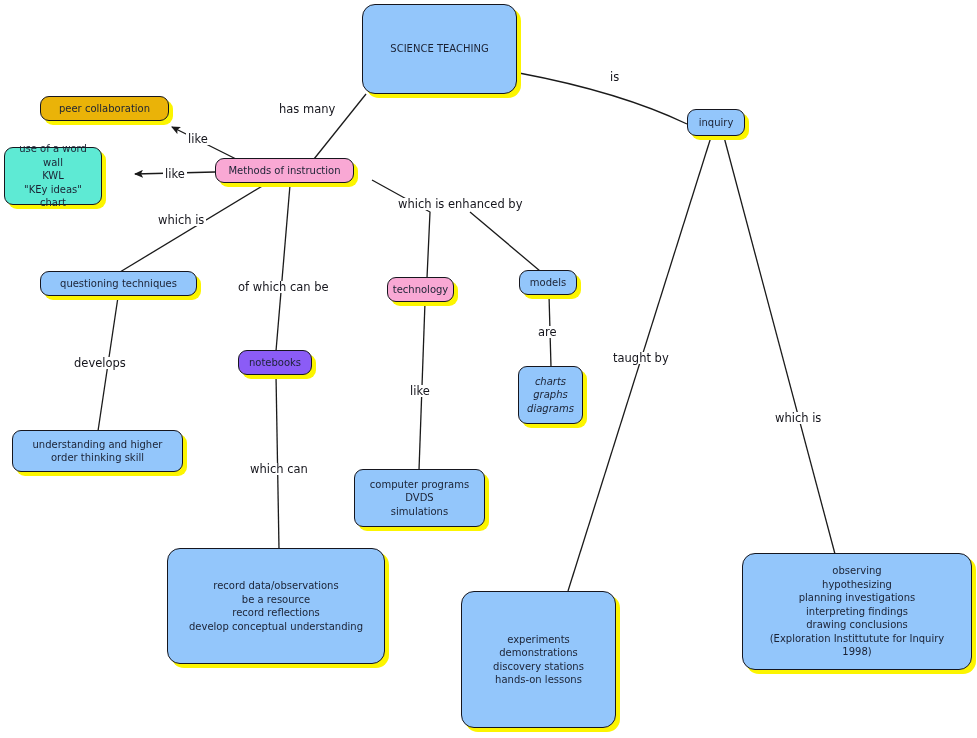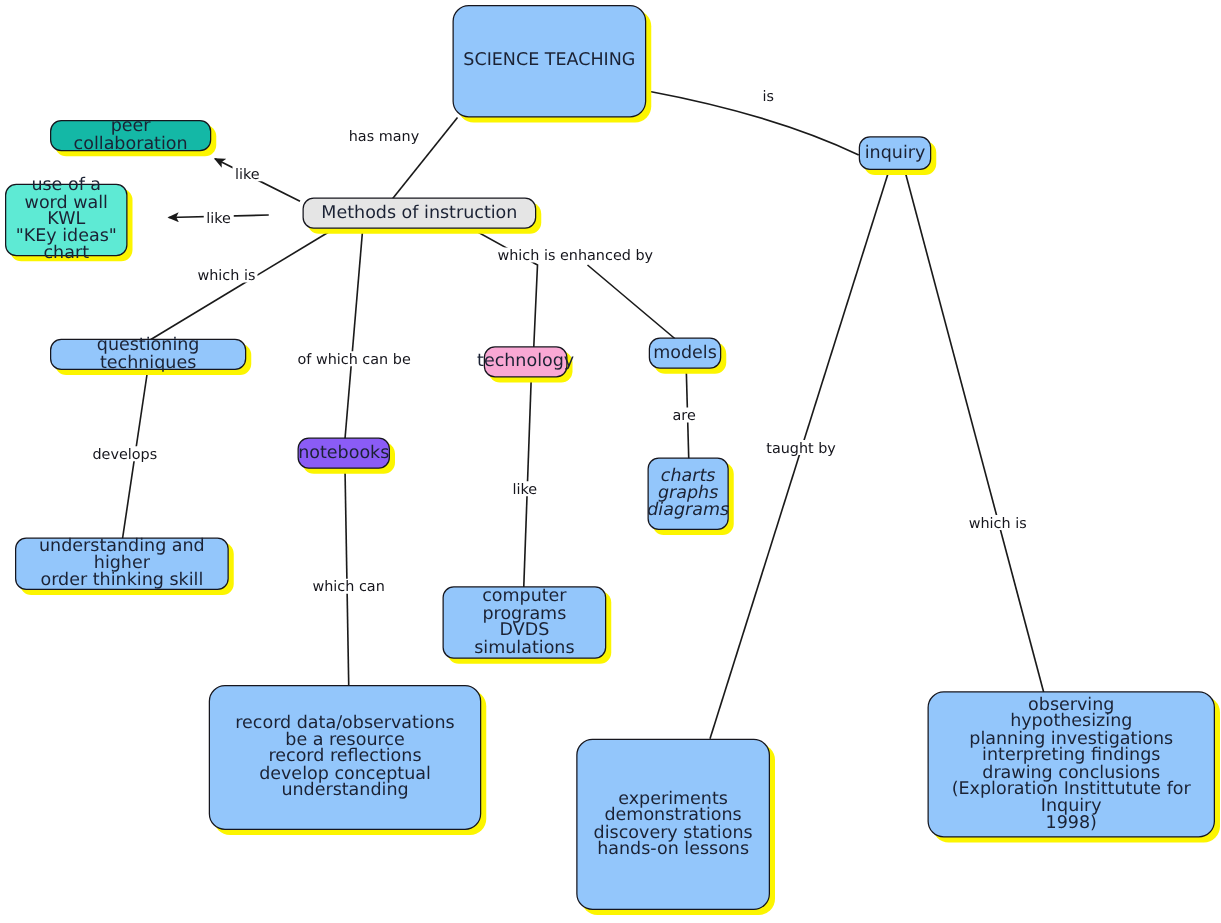--- a/index.html
+++ b/index.html
@@ -32,21 +32,21 @@
     background: #93c6fb;
     border: 1.4px solid #16161e;
     border-radius: 9px;
     box-shadow: 4px 4px 0 0 #fcf500;
     display: flex;
     align-items: center;
     justify-content: center;
     text-align: center;
     color: #1b2234;
     font-family: "DejaVu Sans", sans-serif;
-    font-size: 14px;
+    font-size: 10px;
     line-height: 13.5px;
     white-space: pre-line;
     padding: 2px 6px;
     z-index: 3;
   }
   .node.big-radius {
     border-radius: 13px;
   }
   .elabel {
     position: absolute;
@@ -84,25 +84,25 @@
         <path d="M 276 375 L 279 549" fill="none" stroke="#1a1a1a" stroke-width="1.3"></path>
         <path d="M 425 302 L 419 470" fill="none" stroke="#1a1a1a" stroke-width="1.3"></path>
         <path d="M 549 295 L 551 367" fill="none" stroke="#1a1a1a" stroke-width="1.3"></path>
         <path d="M 711 137 L 568 591" fill="none" stroke="#1a1a1a" stroke-width="1.3"></path>
         <path d="M 724 137 L 835 554" fill="none" stroke="#1a1a1a" stroke-width="1.3"></path>
       </g>
   </svg>
 
   <div id="node-layer">
       <div class="node big-radius" style="left: 362px; top: 4px; width: 155px; height: 90px; background: rgb(147, 198, 251); border-color: rgb(22, 22, 30); box-shadow: rgb(252, 245, 0) 4px 4px 0px 0px; color: rgb(27, 34, 52);">SCIENCE TEACHING</div>
-      <div class="node" style="left: 40px; top: 96px; width: 129px; height: 25px; background: #14b8a6; border-color: rgb(22, 22, 30); box-shadow: rgb(252, 245, 0) 4px 4px 0px 0px; color: rgb(27, 34, 52);">peer collaboration</div>
+      <div class="node" style="left: 40px; top: 96px; width: 129px; height: 25px; background: #eab308; border-color: rgb(22, 22, 30); box-shadow: rgb(252, 245, 0) 4px 4px 0px 0px; color: rgb(27, 34, 52);">peer collaboration</div>
       <div class="node" style="left: 4px; top: 147px; width: 98px; height: 58px; background: #5eead4; border-color: rgb(22, 22, 30); box-shadow: rgb(252, 245, 0) 4px 4px 0px 0px; color: rgb(27, 34, 52); text-align: center;">use of a word wall
 KWL
 "KEy ideas" chart</div>
-      <div class="node" style="left: 215px; top: 158px; width: 187px; height: 25px; background: #e5e5e5; border-color: rgb(22, 22, 30); box-shadow: rgb(252, 245, 0) 4px 4px 0px 0px; color: rgb(27, 34, 52); margin-left: 27px;">Methods of instruction</div>
+      <div class="node" style="left: 215px; top: 158px; width: 139px; height: 25px; background: #f9a8d4; border-color: rgb(22, 22, 30); box-shadow: rgb(252, 245, 0) 4px 4px 0px 0px; color: rgb(27, 34, 52);">Methods of instruction</div>
       <div class="node" style="left: 687px; top: 109px; width: 58px; height: 27px; background: rgb(147, 198, 251); border-color: rgb(22, 22, 30); box-shadow: rgb(252, 245, 0) 4px 4px 0px 0px; color: rgb(27, 34, 52);">inquiry</div>
       <div class="node" style="left: 40px; top: 271px; width: 157px; height: 25px; background: rgb(147, 198, 251); border-color: rgb(22, 22, 30); box-shadow: rgb(252, 245, 0) 4px 4px 0px 0px; color: rgb(27, 34, 52);">questioning techniques</div>
       <div class="node" style="left: 238px; top: 350px; width: 74px; height: 25px; background: #8b5cf6; border-color: rgb(22, 22, 30); box-shadow: rgb(252, 245, 0) 4px 4px 0px 0px; color: rgb(27, 34, 52);">notebooks</div>
       <div class="node" style="left: 387px; top: 277px; width: 67px; height: 25px; background: #f9a8d4; border-color: rgb(22, 22, 30); box-shadow: rgb(252, 245, 0) 4px 4px 0px 0px; color: rgb(27, 34, 52);">technology</div>
       <div class="node" style="left: 519px; top: 270px; width: 58px; height: 25px; background: rgb(147, 198, 251); border-color: rgb(22, 22, 30); box-shadow: rgb(252, 245, 0) 4px 4px 0px 0px; color: rgb(27, 34, 52);">models</div>
       <div class="node" style="left: 518px; top: 366px; width: 65px; height: 58px; background: rgb(147, 198, 251); border-color: rgb(22, 22, 30); box-shadow: rgb(252, 245, 0) 4px 4px 0px 0px; color: rgb(27, 34, 52); font-style: italic;">charts
 graphs
 diagrams</div>
       <div class="node" style="left: 12px; top: 430px; width: 171px; height: 42px; background: rgb(147, 198, 251); border-color: rgb(22, 22, 30); box-shadow: rgb(252, 245, 0) 4px 4px 0px 0px; color: rgb(27, 34, 52);">understanding and higher
 order thinking skill</div>

